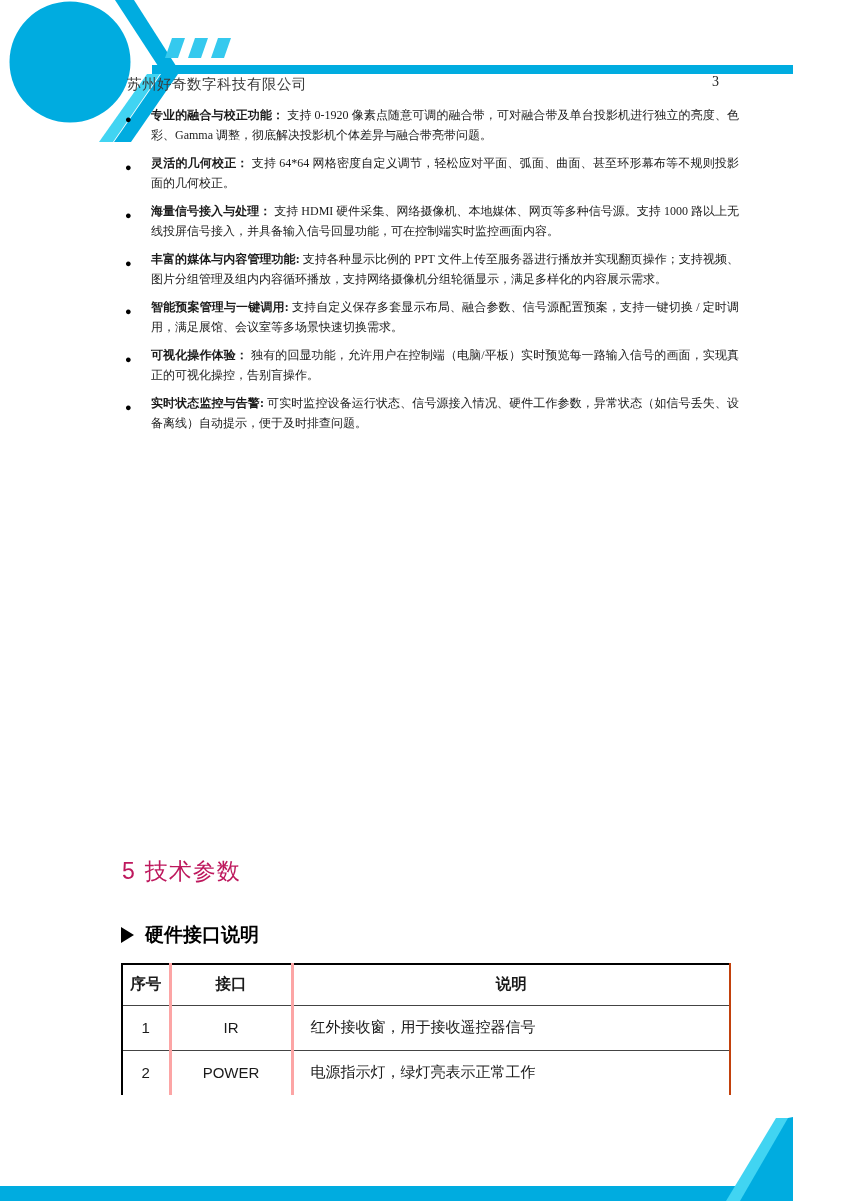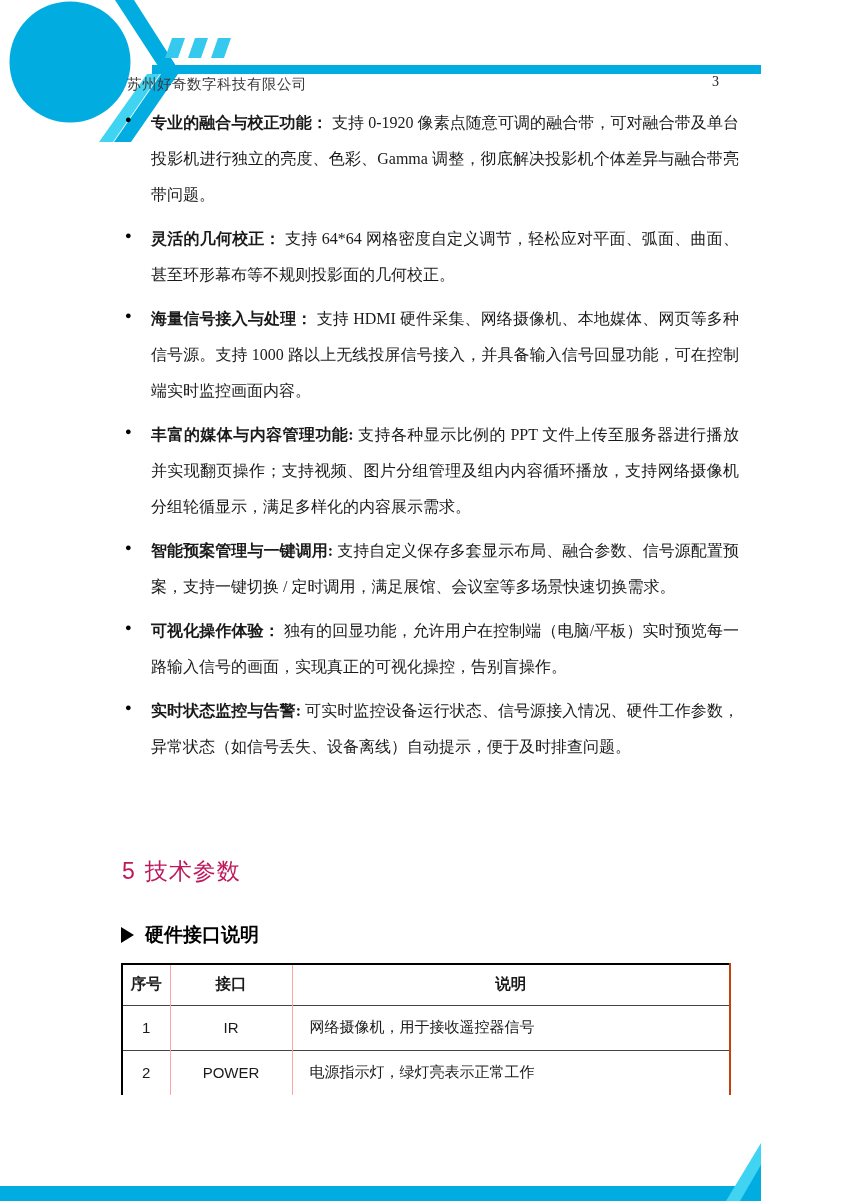--- a/index.html
+++ b/index.html
@@ -3,20 +3,21 @@
 <meta charset="utf-8">
 <style>
   html,body{margin:0;padding:0;background:#ffffff;}
   .page{
     position:relative;
     width:761px;height:1201px;
     background:#ffffff;
     overflow:hidden;
     font-family:"Liberation Serif","DejaVu Serif",serif;
     color:#1a1a1a;
+    padding-left:32px;
   }
   
   .deco{position:absolute;pointer-events:none;}
   .deco-top{left:0;top:0;}
   .deco-bottom{left:0;bottom:0;}
   
   .hdr-company{
     position:absolute;left:127px;top:75px;
     font-size:14.5px;color:#3b3b3b;letter-spacing:.5px;
   }
@@ -26,21 +27,21 @@
   }
   
   .features{
     position:absolute;left:127px;top:105px;width:612px;
     list-style:none;margin:0;padding:0;
   }
   .features li{
     position:relative;
     padding-left:24px;
     margin-bottom:8px;
-    font-size:16px;line-height:36px;
+    font-size:12px;line-height:20px;
     text-align:justify;
   }
   .features li::before{
     content:"●";
     position:absolute;left:-2px;top:0;
     font-size:11px;line-height:28px;color:#000;
   }
   .f-title{font-weight:700;}
   
   .section-title{
@@ -67,21 +68,21 @@
   .ifc-table{
     position:absolute;left:121px;top:963px;
     border-collapse:collapse;table-layout:fixed;
     width:608px;
     font-size:15px;
   }
   .ifc-table col.c1{width:48px;}
   .ifc-table col.c2{width:122px;}
   .ifc-table col.c3{width:438px;}
   .ifc-table th,.ifc-table td{
-    border-left:1px solid #333;border-right:1px solid #fca5a5;
+    border-left:1px solid #333;border-right:3px solid #fca5a5;
     border-top:1px solid #444;
     padding:0;
   }
   .ifc-table tr{height:45px;}
   .ifc-table tr.head-row{height:41px;}
   .ifc-table th{
     font-family:"Liberation Sans","DejaVu Sans",sans-serif;
     font-weight:700;text-align:center;font-size:15.5px;
   }
   .ifc-table td{text-align:center;font-family:"Liberation Sans","DejaVu Sans",sans-serif;}
@@ -156,21 +157,21 @@
       <tr class="head-row">
         <th>序号</th>
         <th>接口</th>
         <th>说明</th>
       </tr>
     </thead>
     <tbody id="ifc-tbody">
     <tr>
       <td>1</td>
       <td>IR</td>
-      <td class="desc">网络摄像机，用于接收遥控器信号</td>
+      <td class="desc">红外接收窗，用于接收遥控器信号</td>
     </tr>
 
     <tr>
       <td>2</td>
       <td>POWER</td>
       <td class="desc">电源指示灯，绿灯亮表示正常工作</td>
     </tr>
   </tbody>
   </table>
 

